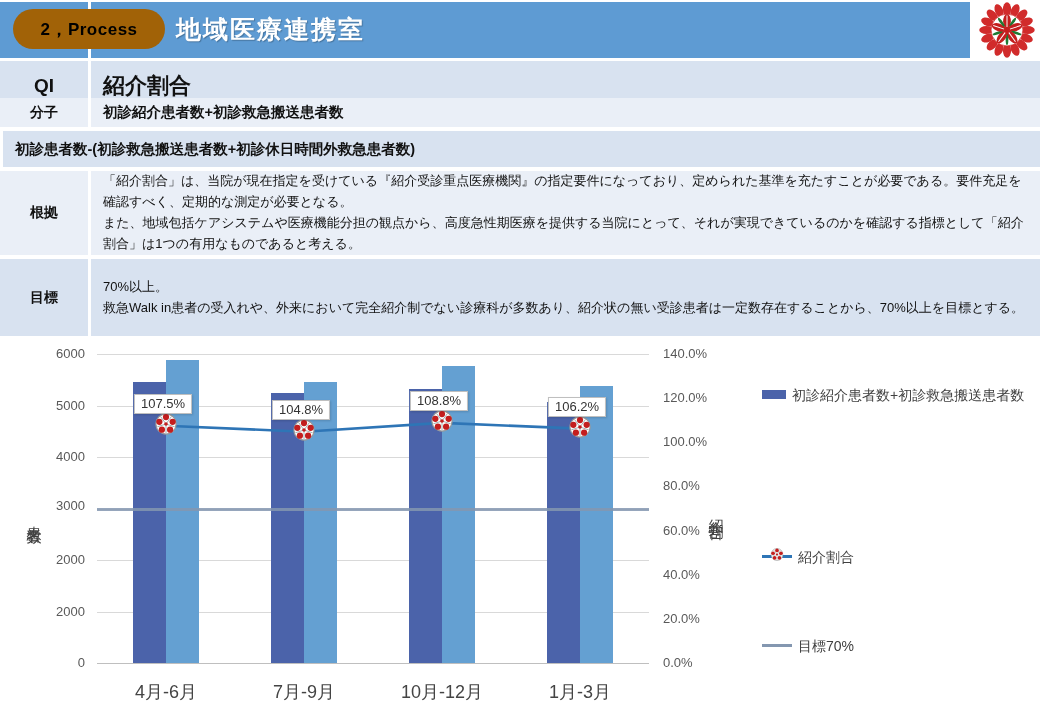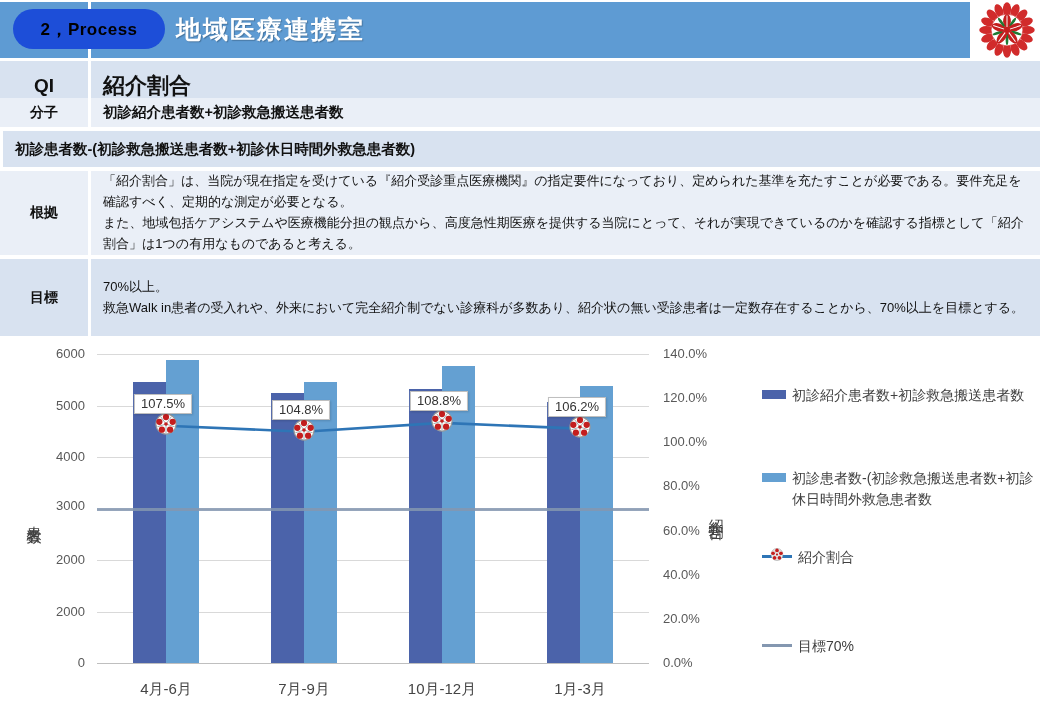--- a/index.html
+++ b/index.html
@@ -3,21 +3,21 @@
 <meta charset="utf-8">
 <style>
   * { margin:0; padding:0; box-sizing:border-box; }
   html,body { background:#fff; }
   body { font-family:"Liberation Sans","DejaVu Sans",sans-serif; }
   .slide { position:relative; width:1040px; height:720px; background:#fff; overflow:hidden; }
 
   
   .header-bar { position:absolute; left:0; top:2px; width:970px; height:56px; background:#5E9BD3; }
   .header-divider { position:absolute; left:88px; top:0; width:3px; height:58px; background:#fff; z-index:2; }
-  .badge-pill { position:absolute; left:13px; top:9px; width:152px; height:40px; background:#1d4ed8;
+  .badge-pill { position:absolute; left:13px; top:9px; width:152px; height:40px; background:#a16207;
     border-radius:22px; display:flex; align-items:center; justify-content:center; z-index:3;
     font-weight:bold; font-size:17px; color:#000; letter-spacing:0.5px; }
   .header-title { position:absolute; left:176px; top:13px; z-index:3; color:#fff; font-weight:bold;
     font-size:25px; letter-spacing:2px; text-shadow:1px 1px 1px rgba(0,0,0,0.25); }
   .logo { position:absolute; right:4px; top:1px; width:58px; height:58px; }
 
   
   .qrow { position:absolute; left:0; width:1040px; display:flex; }
   .qrow .lbl { width:88px; flex:0 0 88px; display:flex; align-items:center; justify-content:center;
     font-weight:bold; color:#111; }
@@ -37,21 +37,21 @@
   .row-rati .lbl, .row-goal .lbl { font-size:14px; }
   .row-rati .cnt, .row-goal .cnt { font-size:13px; font-weight:500; line-height:1.6; }
   .row-rati .cnt p, .row-goal .cnt p { margin:0; }
 
   
   .chart { position:absolute; left:0; top:340px; width:1040px; height:380px; background:#fff; }
   .gridline { position:absolute; height:1px; background:#D9D9D9; }
   .axisline { position:absolute; height:1px; background:#BFBFBF; }
   .ytick-l { position:absolute; width:60px; text-align:right; font-size:13px; color:#595959; }
   .ytick-r { position:absolute; text-align:left; font-size:13px; color:#595959; }
-  .xtick { position:absolute; text-align:center; font-size:15px; color:#444; }
+  .xtick { position:absolute; text-align:center; font-size:18px; color:#444; }
   .bar { position:absolute; }
   .target-line { position:absolute; height:3px; background:#97A2B4; }
   .axis-title-v { position:absolute; font-size:15px; color:#404040; line-height:17px; text-align:center;
     writing-mode:vertical-rl; letter-spacing:2px; }
   .dlabel { position:absolute; background:#fff; border:1px solid #BFBFBF; box-shadow:1px 1px 2px rgba(0,0,0,0.15);
     font-size:13px; color:#333; padding:1px 6px 2px 6px; transform:translateX(-50%); white-space:nowrap; }
   .marker { position:absolute; transform:translate(-50%,-50%); }
 
   
   .legend-item { position:absolute; left:762px; display:flex; align-items:flex-start; }
@@ -256,24 +256,20 @@
           <circle cx="16.467167917422795" cy="18.148529157249598" r="3.4" fill="#C41E1E"></circle>
           <circle cx="7.5328320825772055" cy="18.148529157249598" r="3.4" fill="#C41E1E"></circle>
           <circle cx="4.771970476156834" cy="9.651470842750397" r="3.4" fill="#C41E1E"></circle>
           <circle cx="12" cy="12" r="2" fill="#C41E1E"></circle>
         </svg></div>
       <div class="dlabel" style="left:577px;top:56.601428571428585px;">106.2%</div>
       <div class="legend-item" style="top:45px;">
         <span class="legend-swatch-bar" style="background:#4B63AA;"></span>
         <span class="legend-text">初診紹介患者数+初診救急搬送患者数</span>
       </div>
-      <div class="legend-item" style="top:128px;">
-        <span class="legend-swatch-bar" style="background:#64A0D2;"></span>
-        <span class="legend-text">初診患者数-(初診救急搬送患者数+初診休日時間外救急患者数</span>
-      </div>
       <div class="legend-item" style="top:207px;">
         <span class="legend-swatch-line">
               <span class="ln" style="background:#2E75B6;"></span>
               <span class="mk" style="position:absolute;transform:translate(-50%,-50%);"><svg width="13" height="13" viewBox="0 0 24 24">
     <circle cx="12" cy="12" r="11" fill="#fff" stroke="#999" stroke-width="1.2"></circle>
     <line x1="12" y1="12" x2="17.877852522924734" y2="3.9098300562505255" stroke="#9aa" stroke-width="1"></line>
               <line x1="12" y1="12" x2="21.510565162951536" y2="15.090169943749475" stroke="#9aa" stroke-width="1"></line>
               <line x1="12" y1="12" x2="12" y2="22" stroke="#9aa" stroke-width="1"></line>
               <line x1="12" y1="12" x2="2.4894348370484654" y2="15.090169943749475" stroke="#9aa" stroke-width="1"></line>
               <line x1="12" y1="12" x2="6.122147477075267" y2="3.9098300562505273" stroke="#9aa" stroke-width="1"></line>

